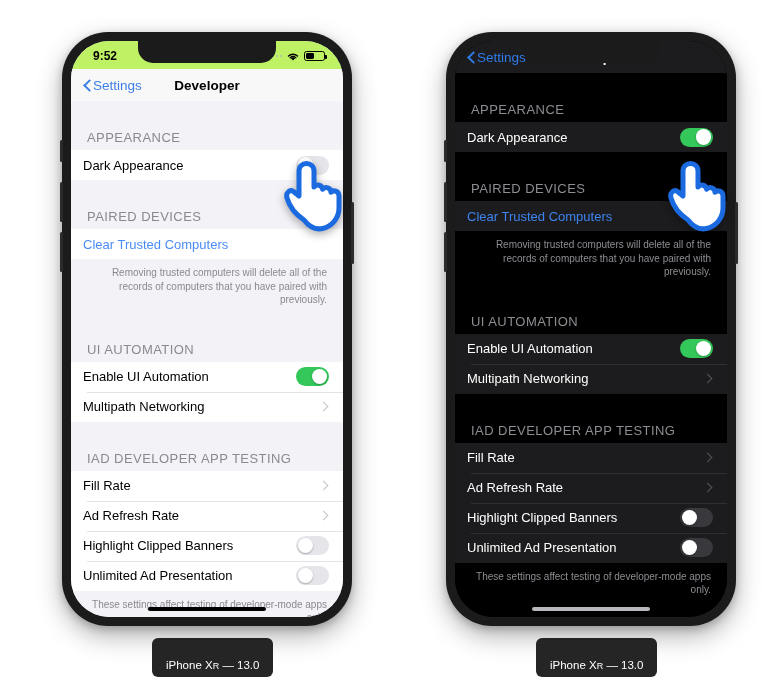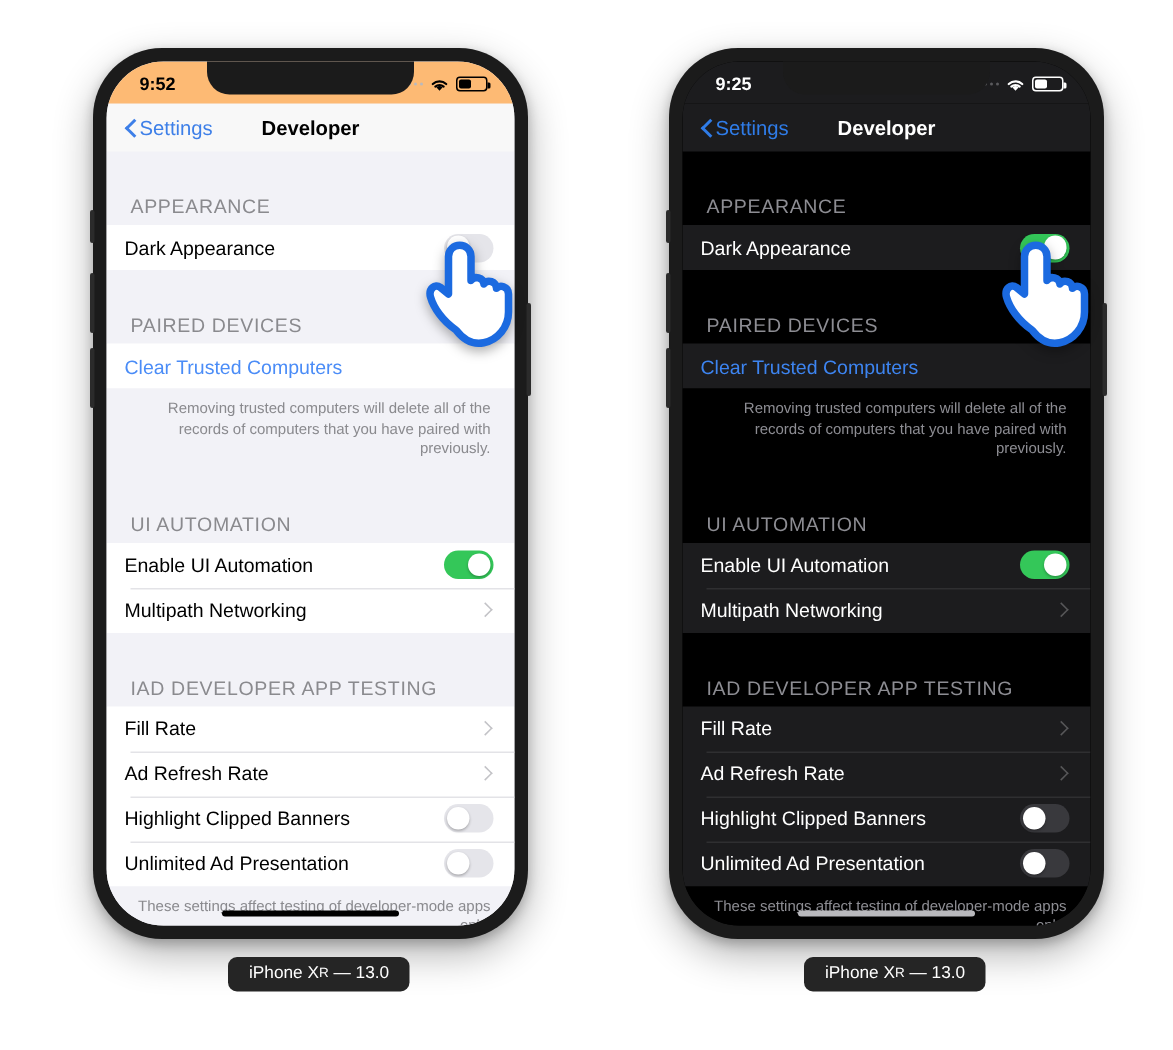--- a/index.html
+++ b/index.html
@@ -51,21 +51,21 @@
 
   
   .statusbar {
     position: relative; z-index: 20;
     height: 28px;
     display: flex; align-items: center;
     justify-content: space-between;
     padding: 2px 18px 0 22px;
     font-size: 12px; font-weight: bold;
   }
-  .light .statusbar { color: #000; background: #fdba74; }
+  .light .statusbar { color: #000; background: #bef264; }
   .dark  .statusbar { color: #fff; background: #1c1c1e; }
   .sb-right { display: flex; align-items: center; gap: 4px; }
 
   .sig-dots { display: flex; gap: 1.5px; align-items: flex-end; }
   .sig-dots i { display: block; width: 2.5px; height: 2.5px; border-radius: 50%; }
   .light .sig-dots i { background: #b9b9bd; }
   .dark  .sig-dots i { background: #5a5a5e; }
 
   .wifi { width: 14px; height: 11px; position: relative; }
   .battery {
@@ -209,21 +209,21 @@
   }
   .cursor.c-left  { left: 284px; top: 160px; }
   .cursor.c-right { left: 668px; top: 160px; }
 
   
   .badge {
     position: absolute;
     background: #252525;
     color: #fff;
     font-size: 11.5px;
-    padding: 5px 14px 6px 14px;
+    padding: 21px 14px 6px 14px;
     border-radius: 6px;
     white-space: nowrap;
   }
   .badge.b-left  { left: 152px; top: 638px; }
   .badge.b-right { left: 536px; top: 638px; }
   .badge .sc { font-size: 9px; vertical-align: 0.5px; }
 </style>
 </head>
 <body>
 
@@ -325,39 +325,20 @@
           <div class="home-ind"></div>
         </div>
       </div>
       <div class="phone right">
         <div class="side-btn silencer"></div>
         <div class="side-btn volup"></div>
         <div class="side-btn voldn"></div>
         <div class="side-btn power"></div>
         <div class="screen dark">
           <div class="notch"></div>
-          <div class="statusbar">
-            <span>9:25</span>
-            <span class="sb-right">
-              <span class="sig-dots">
-                <i></i>
-                <i></i>
-                <i></i>
-                <i></i>
-              </span>
-              <span class="wifi"><svg viewBox="0 0 16 12" width="14" height="11">
-                  <path d="M8 10.6 L5.6 7.9 A3.7 3.7 0 0 1 10.4 7.9 Z" fill="#ffffff"></path>
-                  <path d="M2.9 5.4 A7.5 7.5 0 0 1 13.1 5.4" stroke="#ffffff" stroke-width="1.7" fill="none" stroke-linecap="round"></path>
-                  <path d="M4.8 7.4 A5 5 0 0 1 11.2 7.4" stroke="#ffffff" stroke-width="1.6" fill="none" stroke-linecap="round"></path>
-                </svg></span>
-              <span class="battery">
-                <span class="batt-fill"></span>
-              </span>
-            </span>
-          </div>
           <div class="navbar">
             <div class="nav-back">
               <span class="chev-back"></span>
               <span>Settings</span>
             </div>
             <div class="nav-title">Developer</div>
           </div>
           <div class="content">
             <div class="grp-gap"></div>
             <div class="sec-header">APPEARANCE</div>

